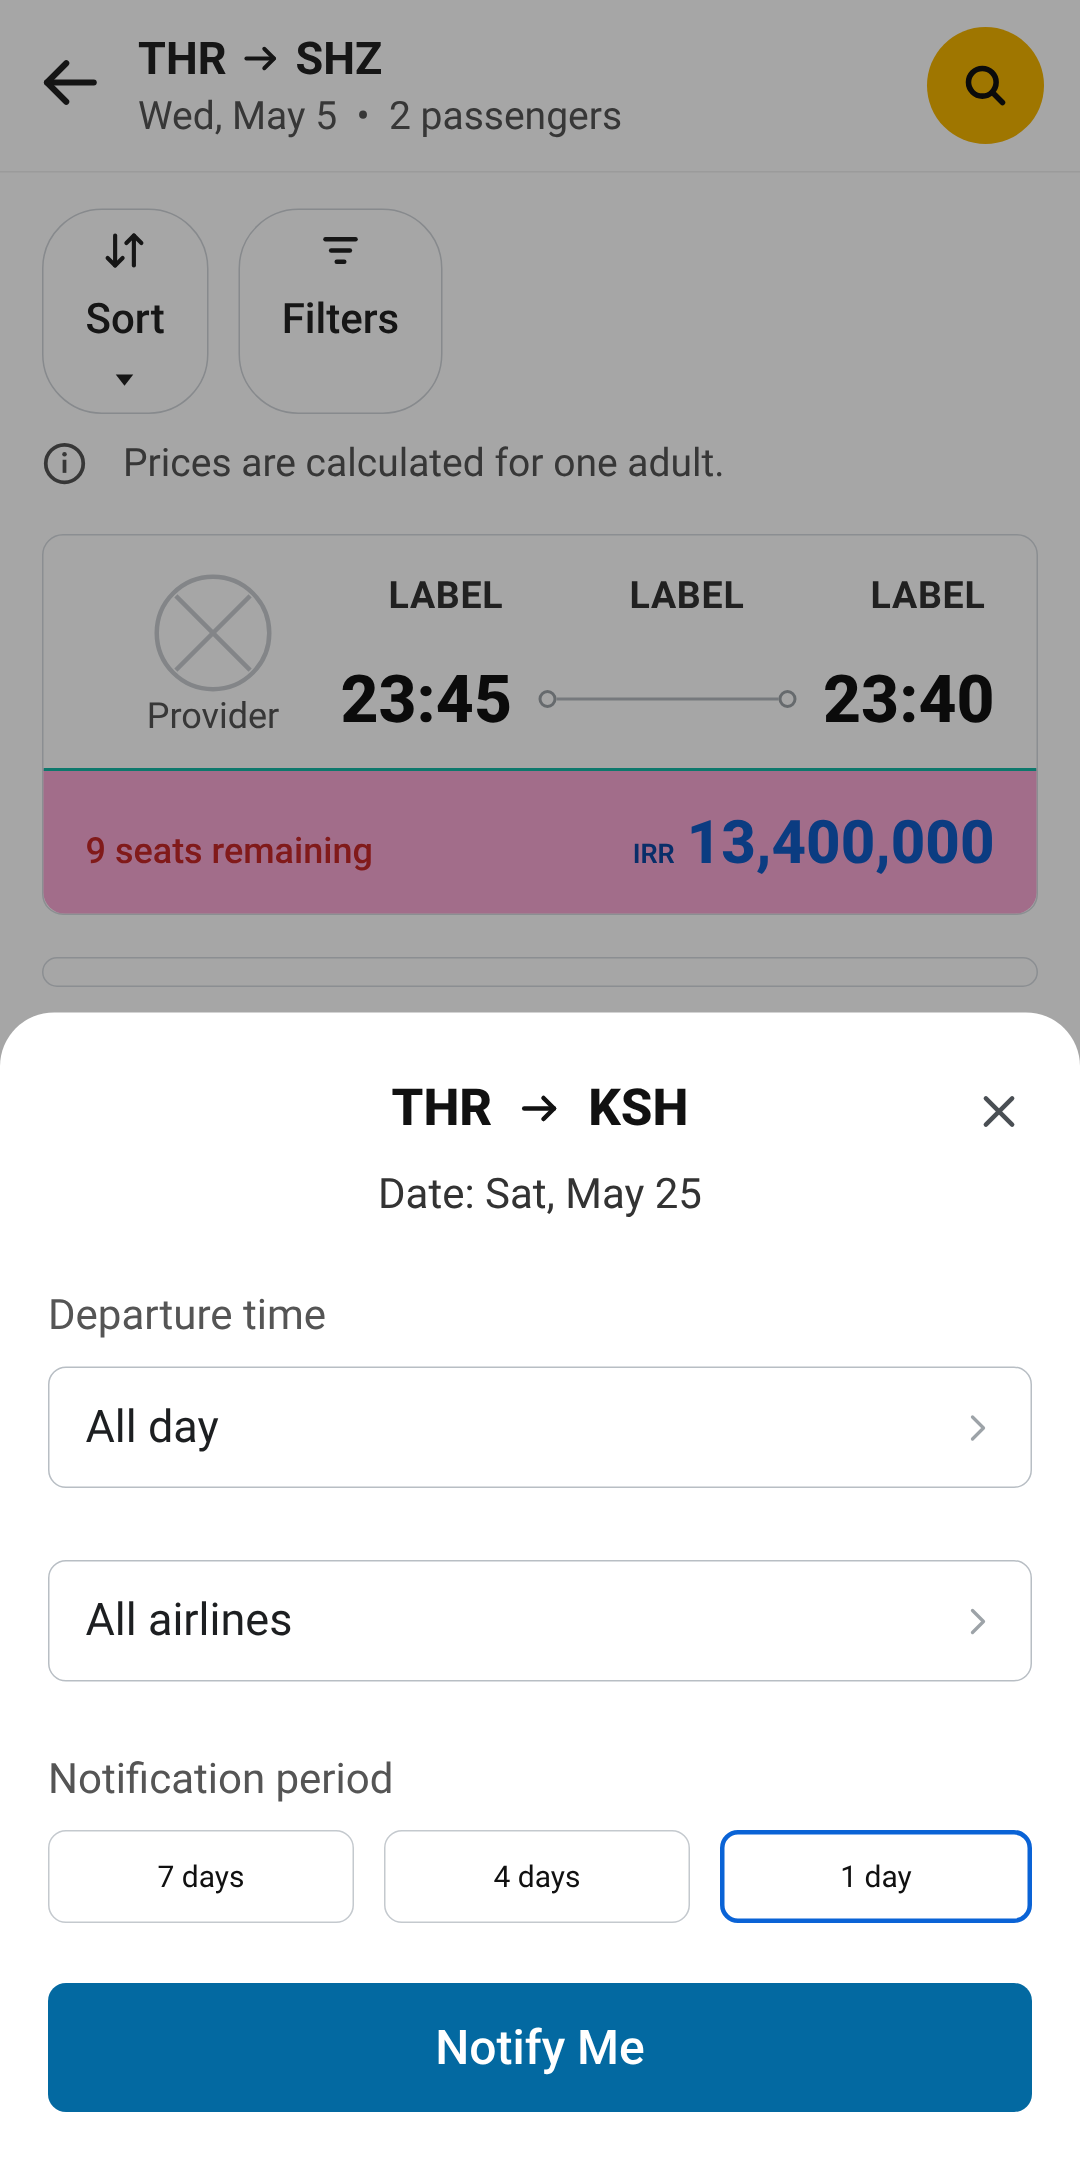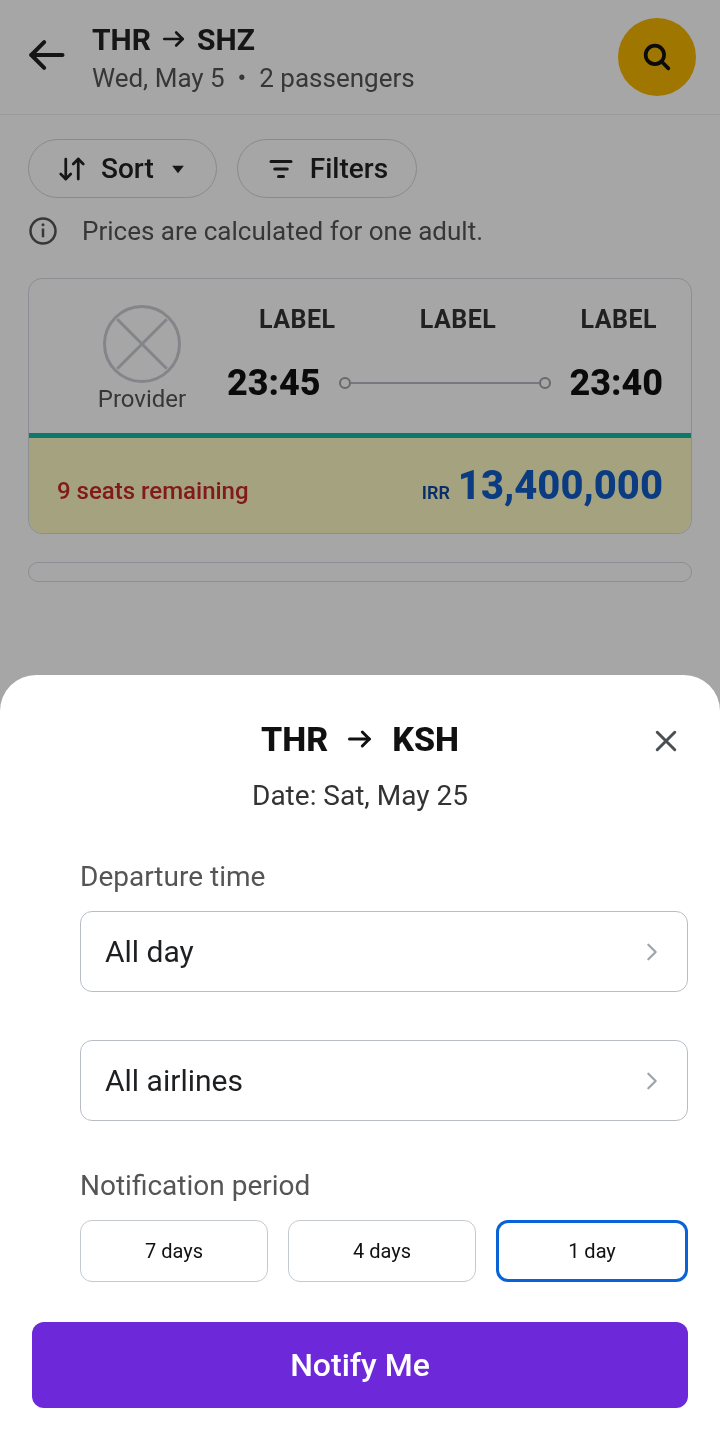--- a/index.html
+++ b/index.html
@@ -41,20 +41,21 @@
   .search-btn svg { width: 34px; height: 34px; }
 
   .chips-row {
     display: flex; gap: 20px; padding: 24px 28px 8px;
   }
   .chip {
     display: flex; align-items: center; gap: 14px;
     border: 1px solid #d0d4d9; border-radius: 40px;
     padding: 12px 28px; font-size: 28px; font-weight: 500; color: #222;
     background: #fff;
+    flex-direction: column;
   }
   .chip svg { width: 30px; height: 30px; }
   .chip .chev { width: 20px; height: 20px; }
 
   .info-row {
     display: flex; align-items: center; gap: 24px;
     padding: 10px 28px 20px; color: #555; font-size: 26px;
   }
   .info-row svg { width: 30px; height: 30px; }
 
@@ -82,32 +83,32 @@
   .provider-circle::before { transform: translate(-50%,-50%) rotate(45deg); }
   .provider-circle::after  { transform: translate(-50%,-50%) rotate(-45deg); }
   .provider-label { margin-top: 2px; font-size: 24px; color: #555; }
 
   .labels-row { display: flex; justify-content: space-between; padding-right: 6px; }
   .label-tag { font-size: 25px; font-weight: 700; color: #333; letter-spacing: 0.5px; margin-left: 32px; }
 
   .times-row {
     display: flex; align-items: center; gap: 18px; margin-top: 28px;
   }
-  .time { font-size: 36px; font-weight: 800; color: #111; }
+  .time { font-size: 44px; font-weight: 800; color: #111; }
   .path {
     flex: 1; display: flex; align-items: center;
   }
   .dot {
     width: 12px; height: 12px; background: #fff; border: 2px solid #9da3a8; border-radius: 50%;
   }
   .line { flex: 1; height: 2px; background: #b5bbc0; }
 
   .card-bottom {
-    border-top: 5px solid #14b8a6;
-    background: #fef9c3;
+    border-top: 2px solid #14b8a6;
+    background: #f9a8d4;
     border-bottom-left-radius: 14px; border-bottom-right-radius: 14px;
     display: flex; align-items: baseline; justify-content: space-between;
     padding: 24px 28px;
   }
   .seats { color: #c62828; font-size: 24px; font-weight: 500; }
   .price-wrap { display: flex; align-items: baseline; gap: 8px; }
   .currency { font-size: 18px; color: #0d47a1; font-weight: 600; }
   .price { font-size: 40px; color: #125dc7; font-weight: 800; }
 
   .card2 {
@@ -142,21 +143,21 @@
   .sheet-route {
     display: flex; justify-content: center; align-items: center; gap: 18px;
     font-size: 34px; font-weight: 800; color: #111;
   }
   .sheet-route svg { width: 28px; height: 28px; }
   .sheet-date {
     text-align: center; margin-top: 20px;
     font-size: 28px; color: #333;
   }
 
-  .field-group { margin-top: 48px; margin-left: 48px; }
+  .field-group { margin-top: 48px; }
   .field-label { font-size: 28px; color: #555; margin-bottom: 18px; }
   .select-row {
     border: 1px solid #b8bec4; border-radius: 12px;
     padding: 22px 24px;
     display: flex; align-items: center; justify-content: space-between;
     font-size: 30px; color: #1d1f21;
   }
   .select-row svg { width: 22px; height: 22px; stroke: #9da3a8; }
 
   .period-row {
@@ -169,21 +170,21 @@
     padding: 18px 0;
     font-size: 20px; color: #111;
   }
   .period-chip.selected {
     border: 3px solid #0a63d6;
     padding: 16px 0;
   }
 
   .notify-btn {
     margin-top: 40px;
-    background: #6d28d9;
+    background: #0369a1;
     color: #fff;
     text-align: center;
     font-size: 32px; font-weight: 500;
     border-radius: 12px;
     padding: 24px 0;
   }
 </style>
 </head>
 <body>
 

